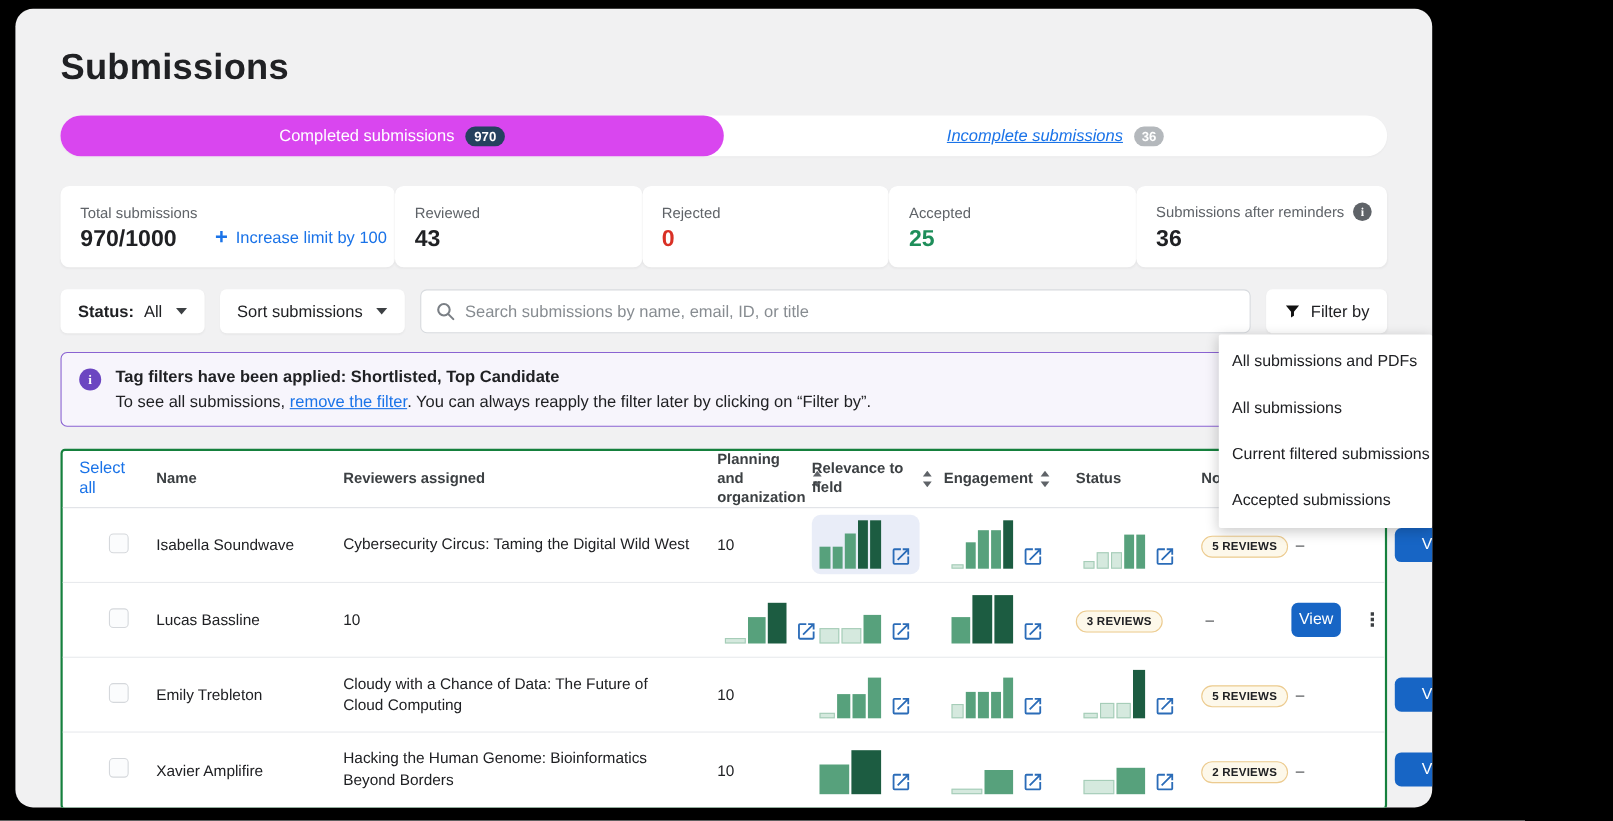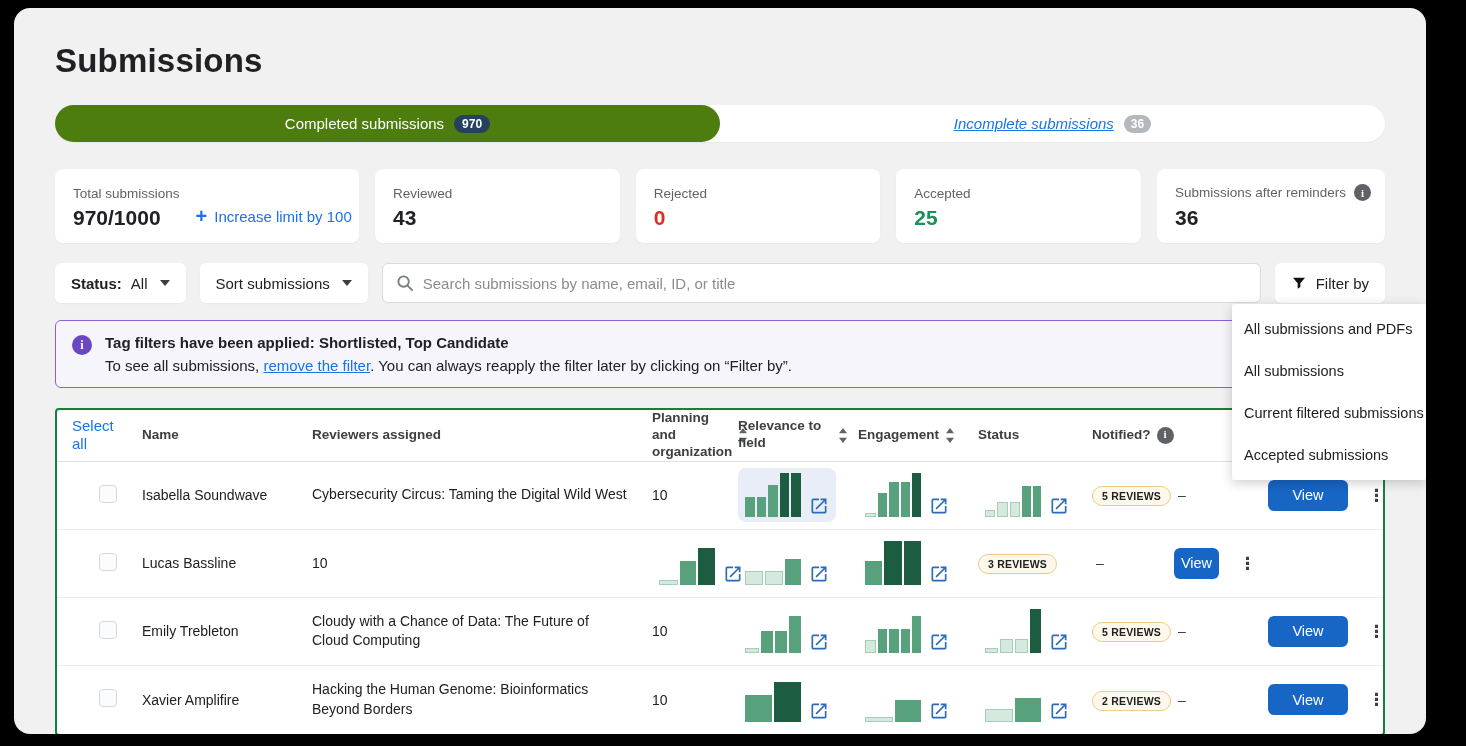--- a/index.html
+++ b/index.html
@@ -3,36 +3,36 @@
 <meta charset="utf-8">
 <style>
   * { box-sizing: border-box; margin: 0; padding: 0; }
   html,body { width:1466px; height:746px; }
   body {
     background:#000;
     font-family:"Liberation Sans","DejaVu Sans",sans-serif;
     position:relative;
   }
   .window {
-    position:absolute; left:14px; top:8px; width:1412px; height:726px;
+    position:absolute; left:14px; top:8px; width:1288px; height:726px;
     background:#f1f1f2; border-radius:16px; overflow:hidden;
     padding:0 41px;
   }
   .page-title { margin-top:34px; font-size:33px; font-weight:bold; color:#202124; letter-spacing:.2px; }
 
   
   .tabs { margin-top:25px; background:#fff; border-radius:20px; height:37px; display:flex; box-shadow:0 1px 2px rgba(0,0,0,.04); }
   .tab { flex:1; display:flex; align-items:center; justify-content:center; gap:10px; font-size:15px; cursor:pointer; }
-  .tab.active { background:#4d7c0f; color:#fff; border-radius:20px; }
+  .tab.active { background:#d946ef; color:#fff; border-radius:20px; }
   .badge-dark { background:#25415f; color:#fff; border-radius:10px; padding:2px 8px; font-size:12px; font-weight:bold; }
   .tab-link { color:#1a73e8; text-decoration:underline;font-style:italic; }
   .badge-gray { background:#b4b8bc; color:#fff; border-radius:10px; padding:2px 7px; font-size:12px; font-weight:bold; }
 
   
-  .stats { margin-top:27px; display:flex; gap:16px; }
+  .stats { margin-top:27px; display:flex; gap:0; }
   .stat-card { background:#fff; border-radius:8px; padding:15px 18px 13px; display:flex; align-items:flex-end; gap:16px; box-shadow:0 1px 2px rgba(0,0,0,.04); flex:1; }
   .stat-card.first { width:304px; flex:none; }
   .stat-card.last { width:228px; flex:none; }
   .stat-label-row { display:flex; align-items:center; gap:8px; }
   .stat-label { font-size:13.5px; color:#5f6368; white-space:nowrap; }
   .stat-value { font-size:21px; font-weight:bold; color:#202124; margin-top:5px; }
   .stat-action { color:#1a73e8; font-size:15px; display:flex; align-items:center; gap:7px; padding-bottom:4px; cursor:pointer; white-space:nowrap; }
   .stat-action .plus { font-size:20px; font-weight:bold; line-height:1; }
   .info-dot { width:17px; height:17px; border-radius:50%; background:#5f6368; color:#fff; font-size:11px; font-weight:bold; display:inline-flex; align-items:center; justify-content:center; font-family:"Liberation Serif",serif; flex:none; }
 

